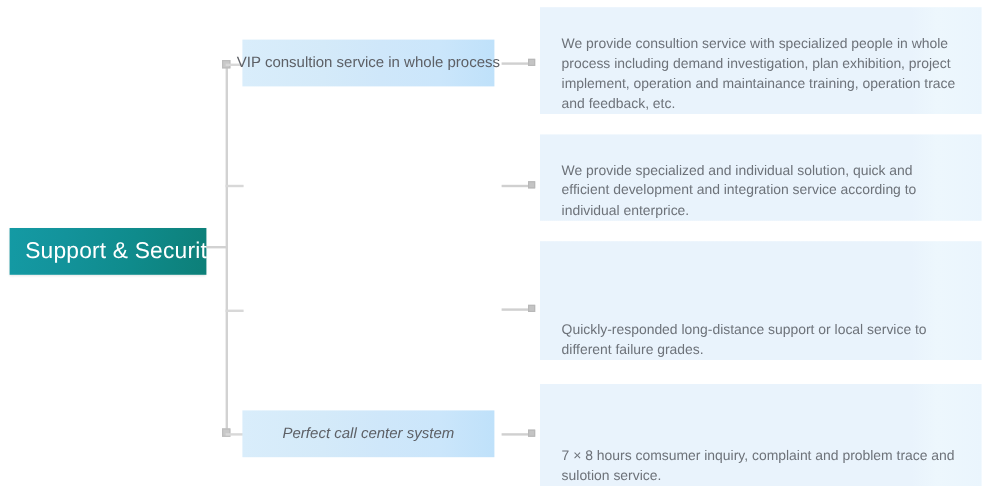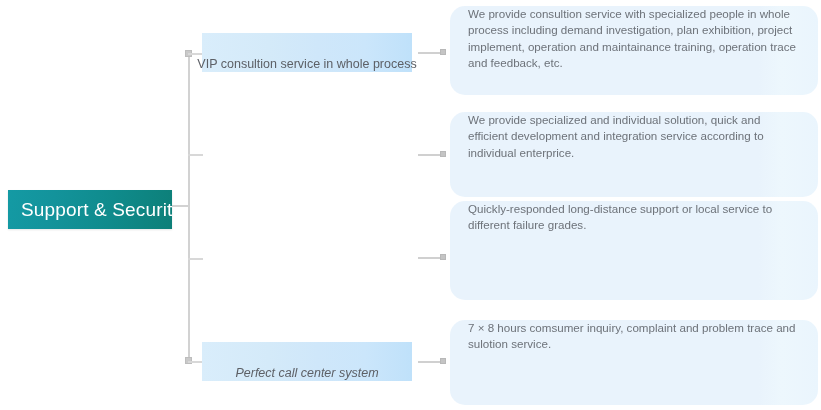--- a/index.html
+++ b/index.html
@@ -89,21 +89,21 @@
     background: #d8d8d8;
   }
 
   .label-box {
     position: absolute;
     left: 202px;
     width: 210px;
     height: 39px;
     background: linear-gradient(90deg, #d9edfb 0%, #d4eaf9 32%, #cfe7fa 55%, #cbe6fb 78%, #bfe1fa 100%);
     display: flex;
-    align-items: flex-end;
+    align-items: center;
     justify-content: center;
     box-sizing: border-box;
     padding: 0 10px;
   }
   .label-text {
     color: #5d6066;
     font-size: 12.5px;
     line-height: 1.3;
     text-align: center;
     white-space: nowrap;
@@ -123,22 +123,21 @@
     box-sizing: border-box;
   }
 
   .desc-box {
     position: absolute;
     left: 450px;
     width: 368px;
     background: linear-gradient(90deg, #e9f3fc 0%, #e9f3fc 84%, #edf7fd 90%, #eaf5fd 100%);
     box-sizing: border-box;
     display: flex;
-    align-items: flex-start;
-    border-radius: 15px;
+    align-items: flex-end;
   }
   .desc-text {
     color: #6d7279;
     font-size: 11.6px;
     line-height: 1.42;
     padding: 0 18px;
     margin: 0;
   }
 </style>
 </head>
@@ -164,21 +163,21 @@
     <div class="connector-dot" style="left:440px;top:49px;"></div>
     <div class="desc-box" style="top:6px;height:89px;">
       <p class="desc-text">We provide consultion service with specialized people in whole process including demand investigation, plan exhibition, project implement, operation and maintainance training, operation trace and feedback, etc.</p>
     </div>
   </div>
 
   <div class="row" style="top:0px;height:105px;">
     <div class="branch" style="top:154px;"></div>
     <div class="connector" style="left:418px;top:154px;width:26px;"></div>
     <div class="connector-dot" style="left:440px;top:151px;"></div>
-    <div class="desc-box" style="top:112px;height:85px;">
+    <div class="desc-box" style="top:112px;height:72px;">
       <p class="desc-text">We provide specialized and individual solution, quick and efficient development and integration service according to individual enterprice.</p>
     </div>
   </div>
 
   <div class="row" style="top:0px;height:105px;">
     <div class="branch" style="top:258px;"></div>
     <div class="connector" style="left:418px;top:257px;width:26px;"></div>
     <div class="connector-dot" style="left:440px;top:254px;"></div>
     <div class="desc-box" style="top:201px;height:99px;">
       <p class="desc-text">Quickly-responded long-distance support or local service to different failure grades.</p>

